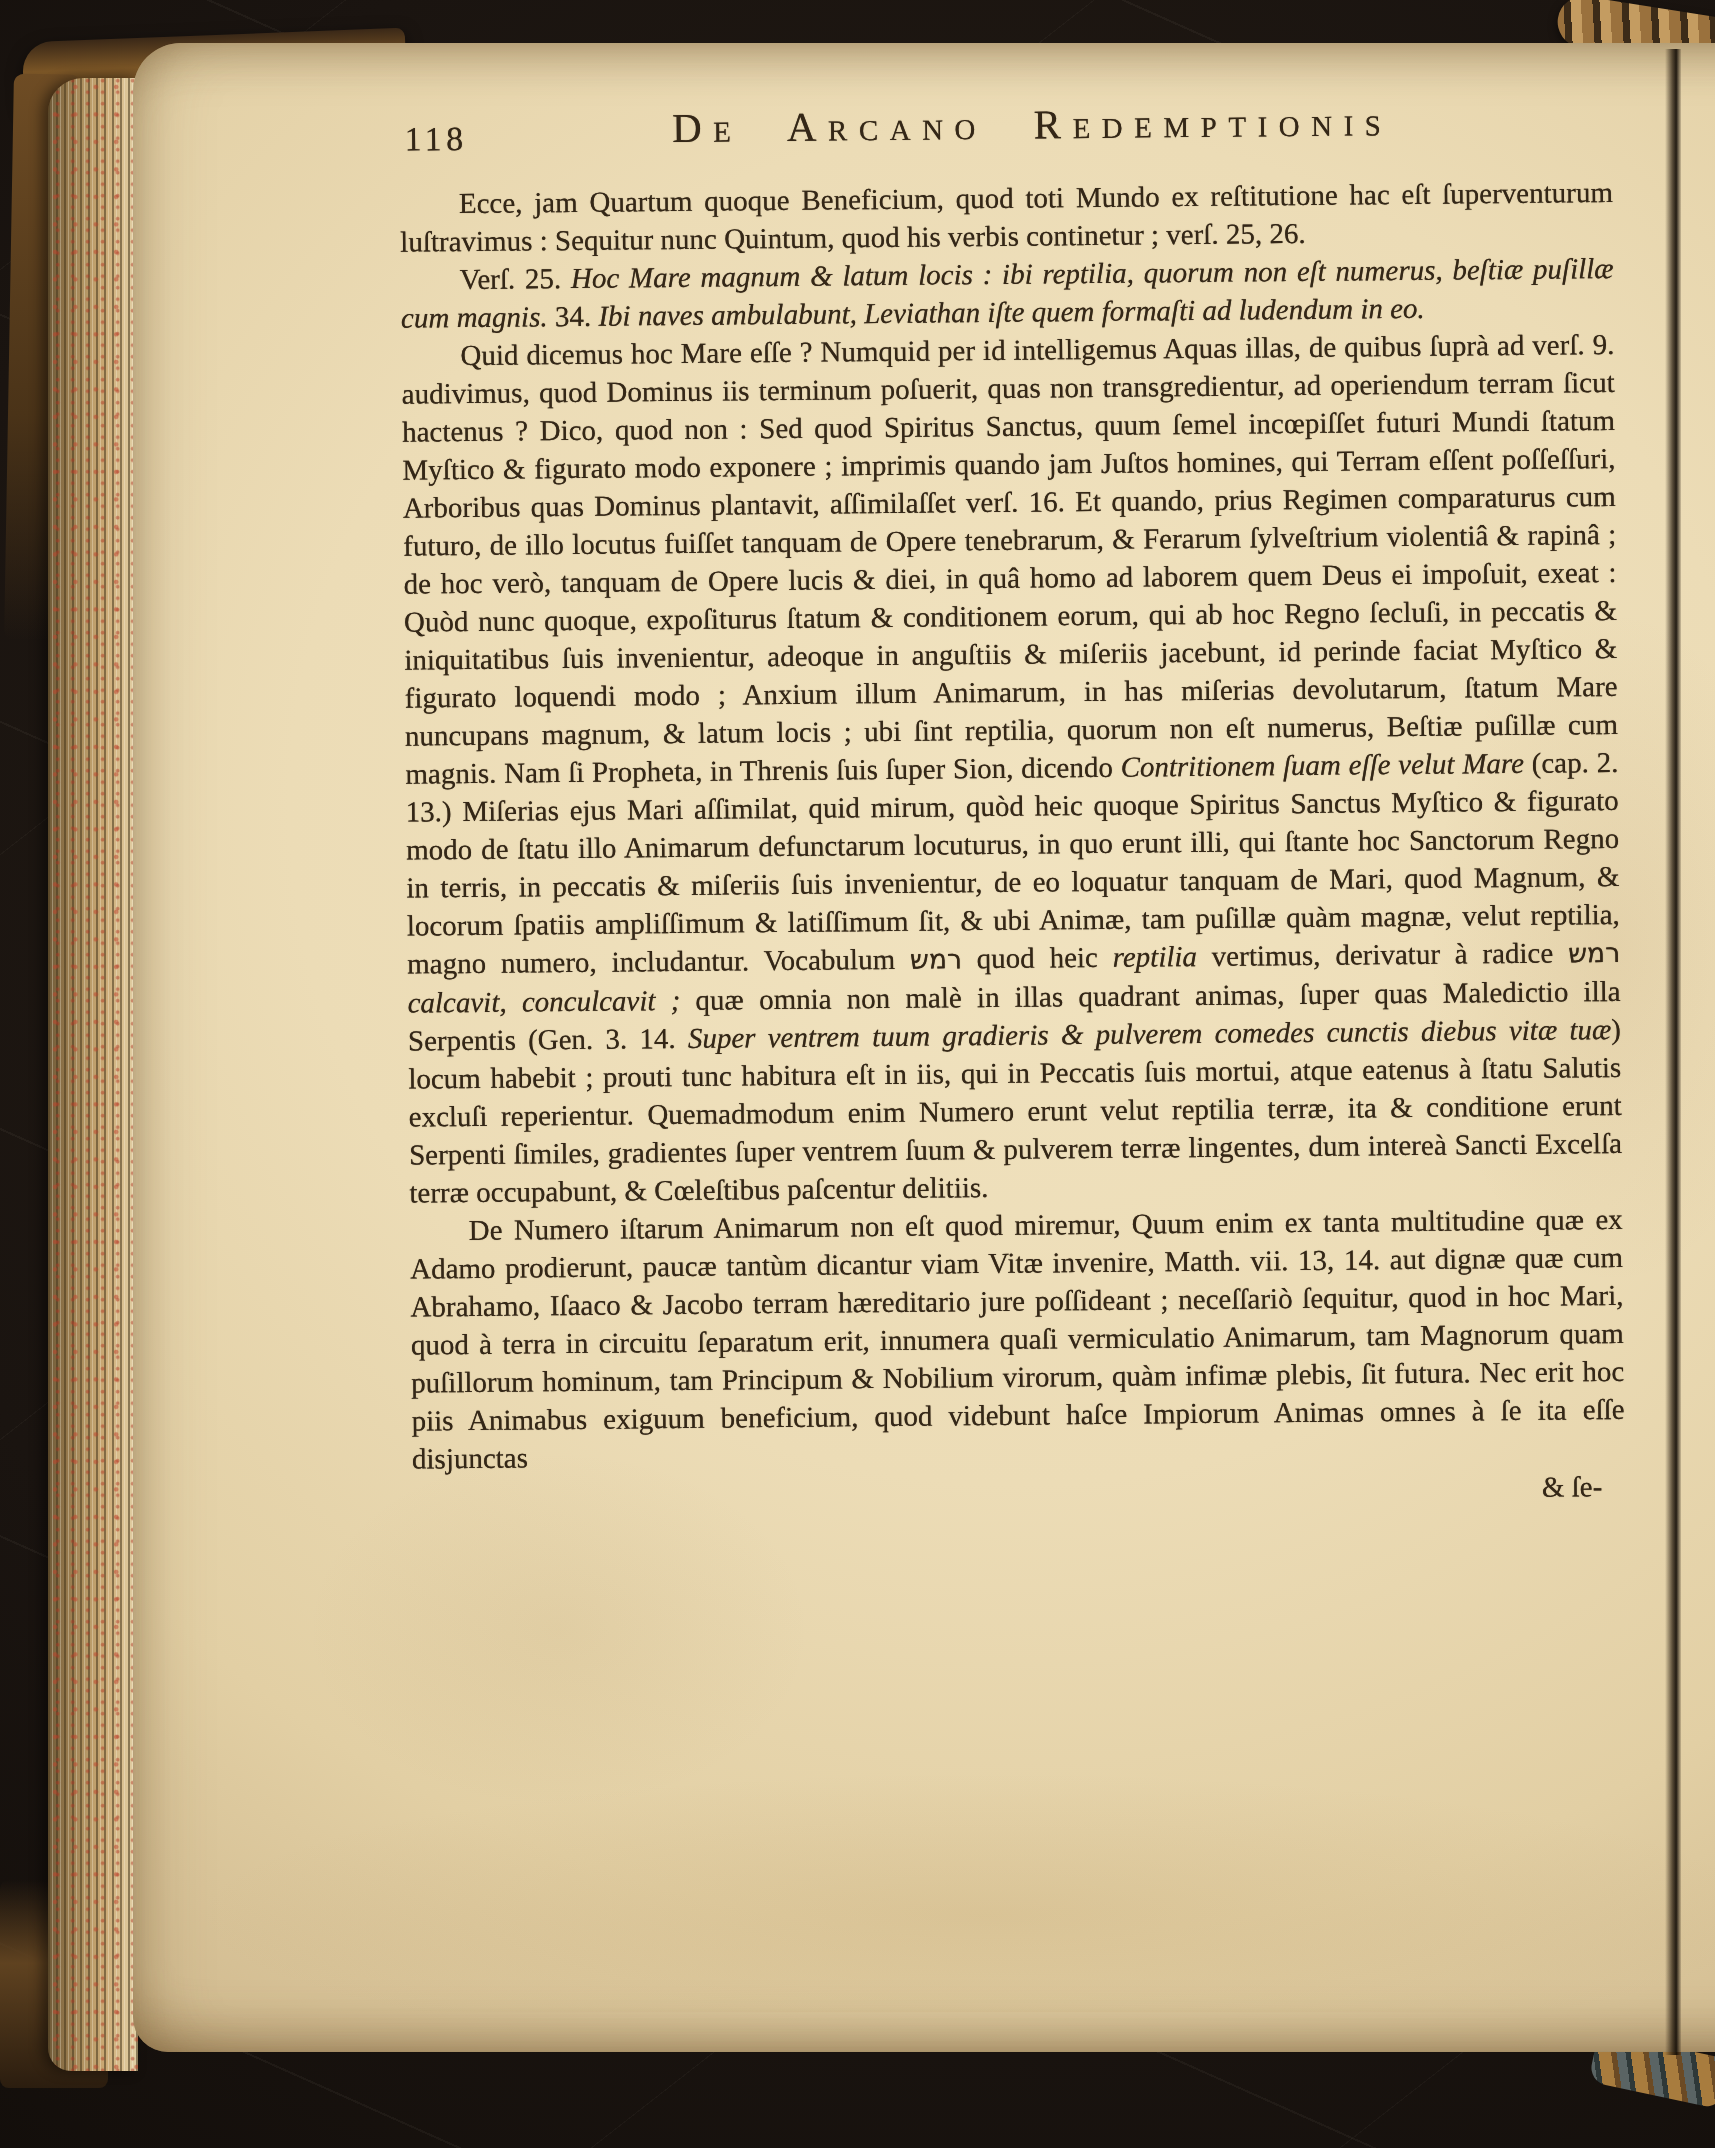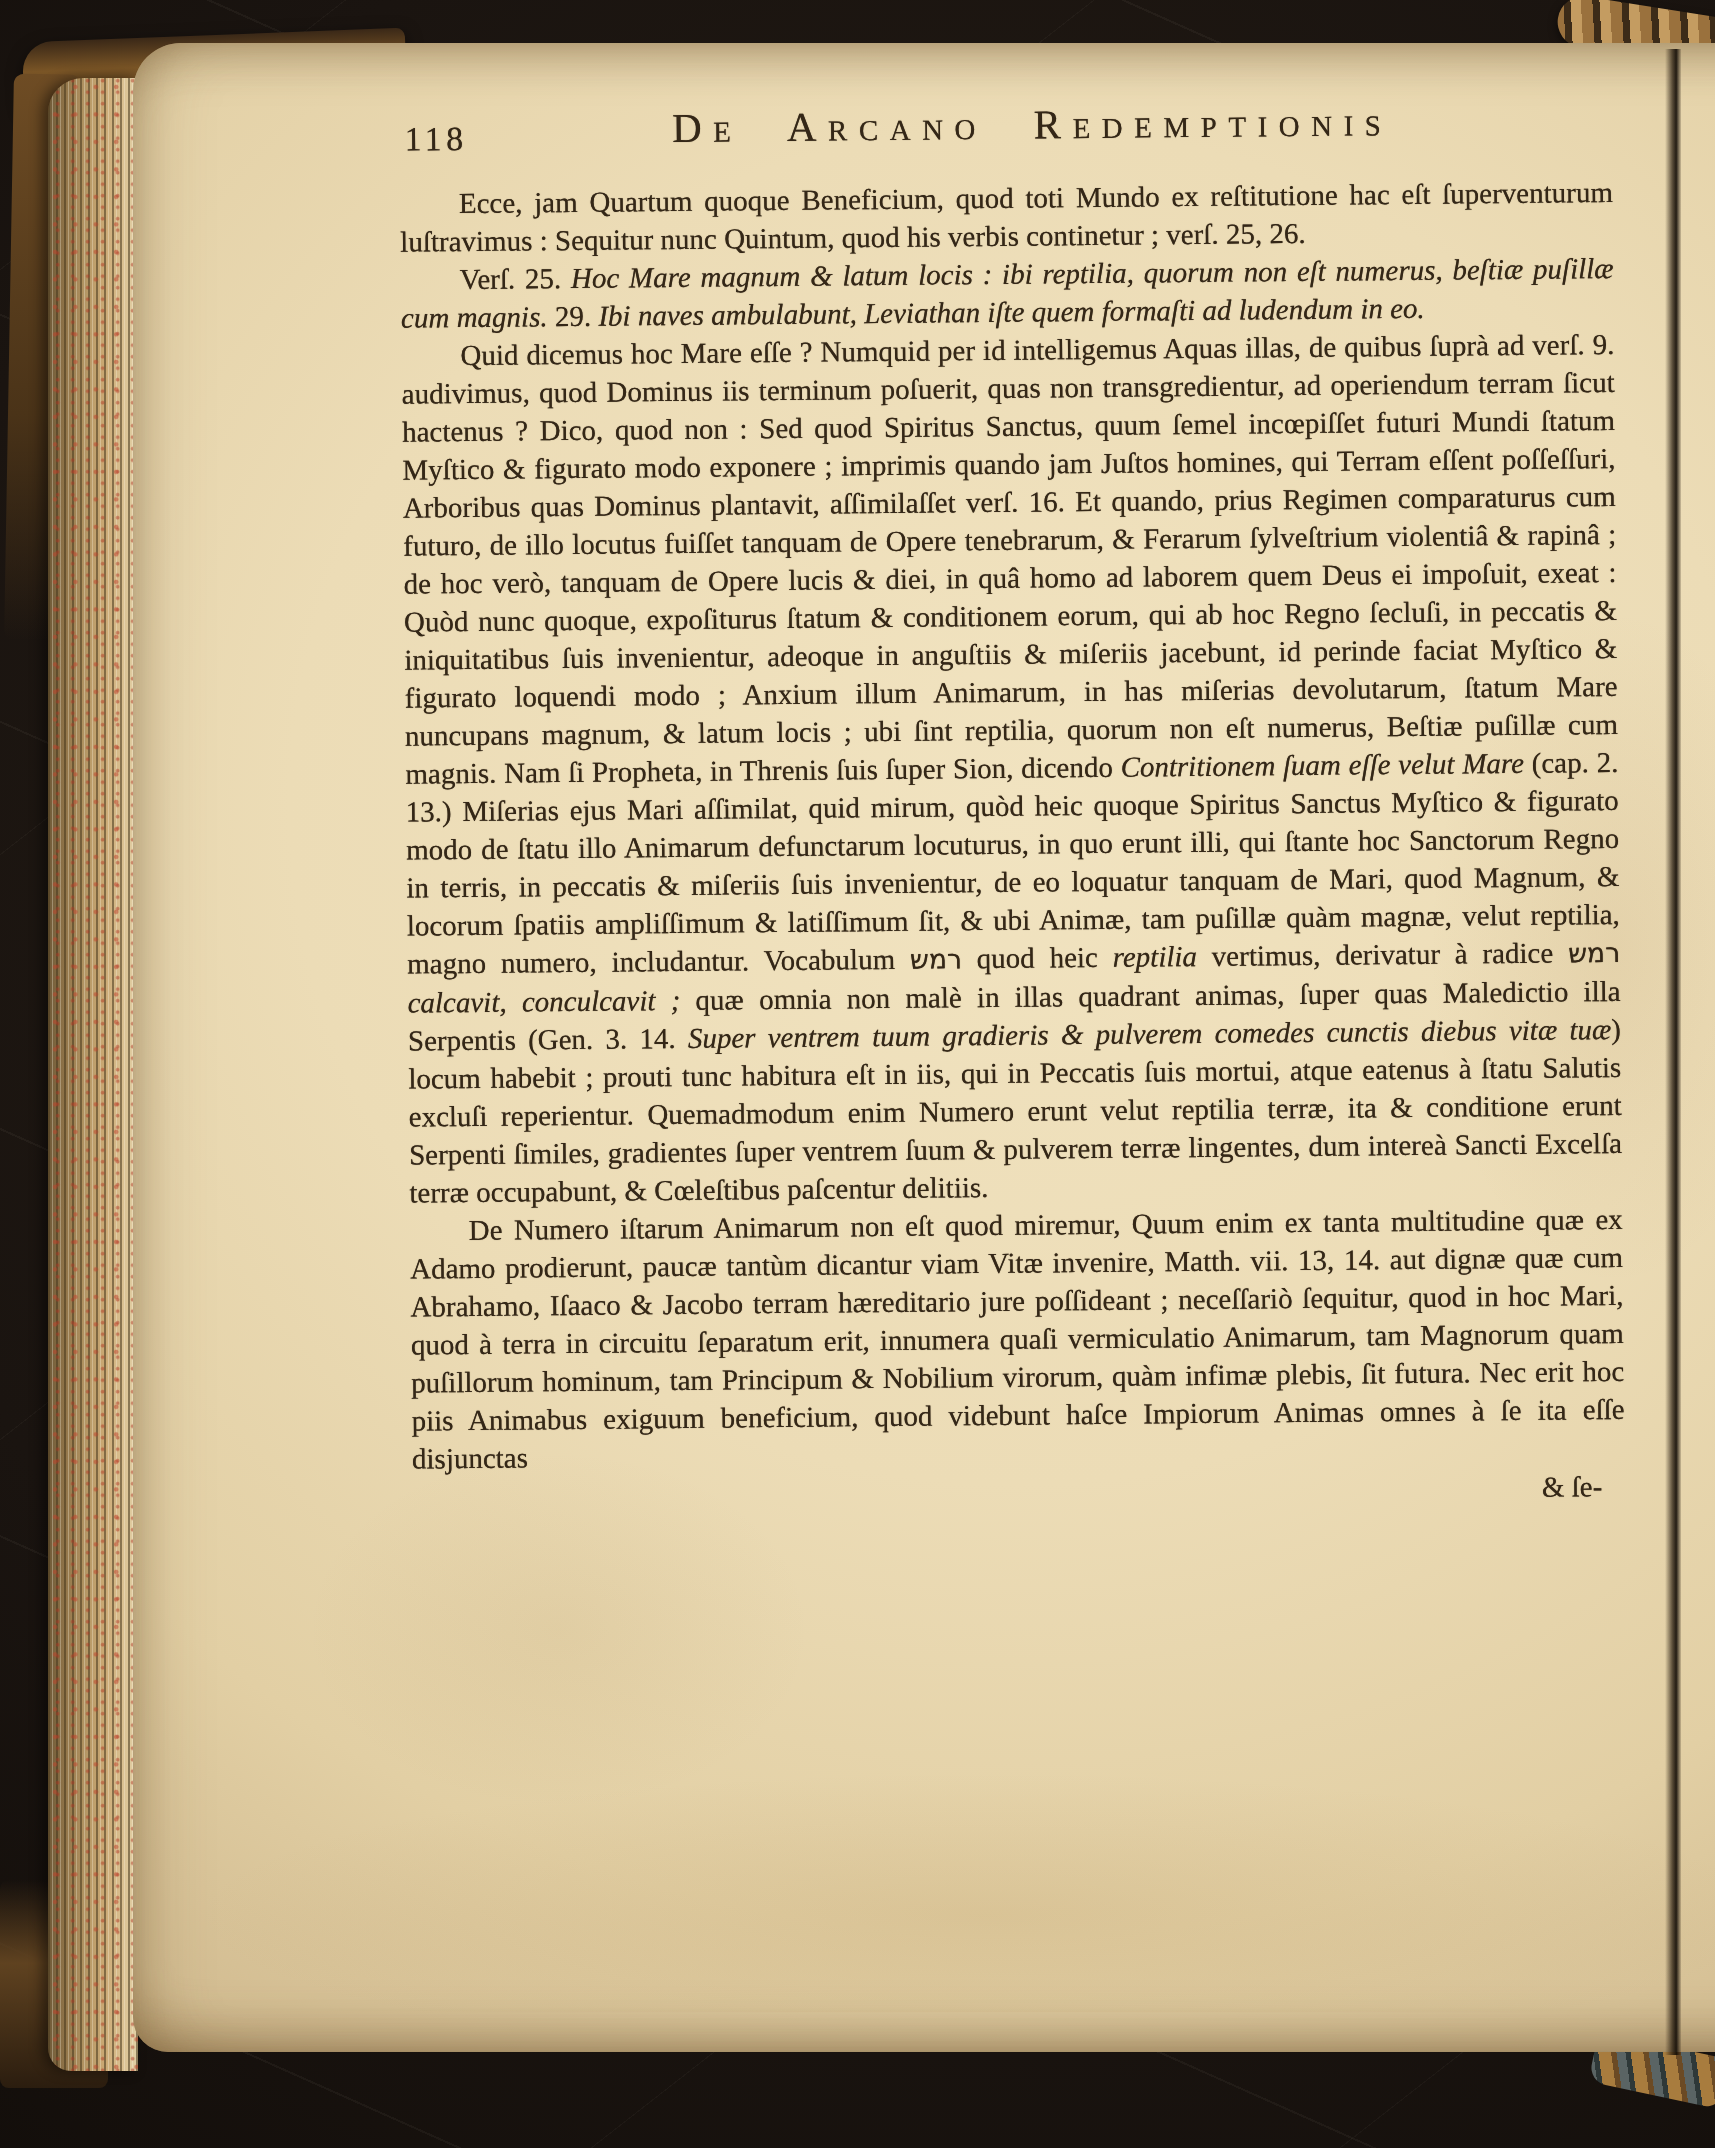--- a/index.html
+++ b/index.html
@@ -156,21 +156,21 @@
     <div class="stain s2"></div>
     <div class="stain s3"></div>
 
     <div class="content">
       <div class="headline">
         <span class="pagenum">118</span>
         <span class="runtitle">De Arcano Redemptionis</span>
       </div>
       <div class="textbody">
           <p class="para indent"><span class="roman">Ecce, jam Quartum quoque Beneficium, quod toti Mundo ex reſtitutione hac eſt ſuperventurum luſtravimus : Sequitur nunc Quintum, quod his verbis continetur ; verſ. 25, 26.</span></p>
-          <p class="para indent"><span class="roman">Verſ. 25. </span><span class="italic">Hoc Mare magnum &amp; latum locis : ibi reptilia, quorum non eſt numerus, beſtiæ puſillæ cum magnis. </span><span class="roman">29. </span><span class="italic">Ibi naves ambulabunt, Leviathan iſte quem formaſti ad ludendum in eo.</span></p>
+          <p class="para indent"><span class="roman">Verſ. 25. </span><span class="italic">Hoc Mare magnum &amp; latum locis : ibi reptilia, quorum non eſt numerus, beſtiæ puſillæ cum magnis. </span><span class="roman">34. </span><span class="italic">Ibi naves ambulabunt, Leviathan iſte quem formaſti ad ludendum in eo.</span></p>
           <p class="para indent"><span class="roman">Quid dicemus hoc Mare eſſe ? Numquid per id intelligemus Aquas illas, de quibus ſuprà ad verſ. 9. audivimus, quod Dominus iis terminum poſuerit, quas non transgredientur, ad operiendum terram ſicut hactenus ? Dico, quod non : Sed quod Spiritus Sanctus, quum ſemel incœpiſſet futuri Mundi ſtatum Myſtico &amp; figurato modo exponere ; imprimis quando jam Juſtos homines, qui Terram eſſent poſſeſſuri, Arboribus quas Dominus plantavit, aſſimilaſſet verſ. 16. Et quando, prius Regimen comparaturus cum futuro, de illo locutus fuiſſet tanquam de Opere tenebrarum, &amp; Ferarum ſylveſtrium violentiâ &amp; rapinâ ; de hoc verò, tanquam de Opere lucis &amp; diei, in quâ homo ad laborem quem Deus ei impoſuit, exeat : Quòd nunc quoque, expoſiturus ſtatum &amp; conditionem eorum, qui ab hoc Regno ſecluſi, in peccatis &amp; iniquitatibus ſuis invenientur, adeoque in anguſtiis &amp; miſeriis jacebunt, id perinde faciat Myſtico &amp; figurato loquendi modo ; Anxium illum Animarum, in has miſerias devolutarum, ſtatum Mare nuncupans magnum, &amp; latum locis ; ubi ſint reptilia, quorum non eſt numerus, Beſtiæ puſillæ cum magnis. Nam ſi Propheta, in Threnis ſuis ſuper Sion, dicendo </span><span class="italic">Contritionem ſuam eſſe velut Mare</span><span class="roman"> (cap. 2. 13.) Miſerias ejus Mari aſſimilat, quid mirum, quòd heic quoque Spiritus Sanctus Myſtico &amp; figurato modo de ſtatu illo Animarum defunctarum locuturus, in quo erunt illi, qui ſtante hoc Sanctorum Regno in terris, in peccatis &amp; miſeriis ſuis invenientur, de eo loquatur tanquam de Mari, quod Magnum, &amp; locorum ſpatiis ampliſſimum &amp; latiſſimum ſit, &amp; ubi Animæ, tam puſillæ quàm magnæ, velut reptilia, magno numero, includantur. Vocabulum </span><span class="hebrew">רמש</span><span class="roman"> quod heic </span><span class="italic">reptilia</span><span class="roman"> vertimus, derivatur à radice </span><span class="hebrew">רמש</span><span class="roman"> </span><span class="italic">calcavit, conculcavit ;</span><span class="roman"> quæ omnia non malè in illas quadrant animas, ſuper quas Maledictio illa Serpentis (Gen. 3. 14. </span><span class="italic">Super ventrem tuum gradieris &amp; pulverem comedes cunctis diebus vitæ tuæ</span><span class="roman">) locum habebit ; prouti tunc habitura eſt in iis, qui in Peccatis ſuis mortui, atque eatenus à ſtatu Salutis excluſi reperientur. Quemadmodum enim Numero erunt velut reptilia terræ, ita &amp; conditione erunt Serpenti ſimiles, gradientes ſuper ventrem ſuum &amp; pulverem terræ lingentes, dum intereà Sancti Excelſa terræ occupabunt, &amp; Cœleſtibus paſcentur delitiis.</span></p>
           <p class="para indent"><span class="roman">De Numero iſtarum Animarum non eſt quod miremur, Quum enim ex tanta multitudine quæ ex Adamo prodierunt, paucæ tantùm dicantur viam Vitæ invenire, Matth. vii. 13, 14. aut dignæ quæ cum Abrahamo, Iſaaco &amp; Jacobo terram hæreditario jure poſſideant ; neceſſariò ſequitur, quod in hoc Mari, quod à terra in circuitu ſeparatum erit, innumera quaſi vermiculatio Animarum, tam Magnorum quam puſillorum hominum, tam Principum &amp; Nobilium virorum, quàm infimæ plebis, ſit futura. Nec erit hoc piis Animabus exiguum beneficium, quod videbunt haſce Impiorum Animas omnes à ſe ita eſſe disjunctas</span></p>
         </div>
       <div class="catchword-row">
         <span class="catchword">&amp; ſe-</span>
       </div>
     </div>
   </div>
 
   <div class="gutter-line"></div>

